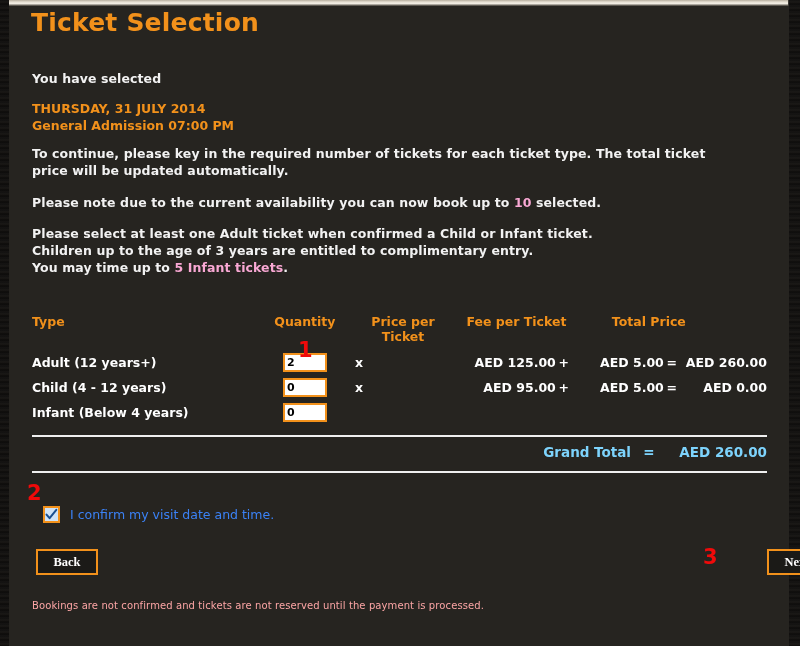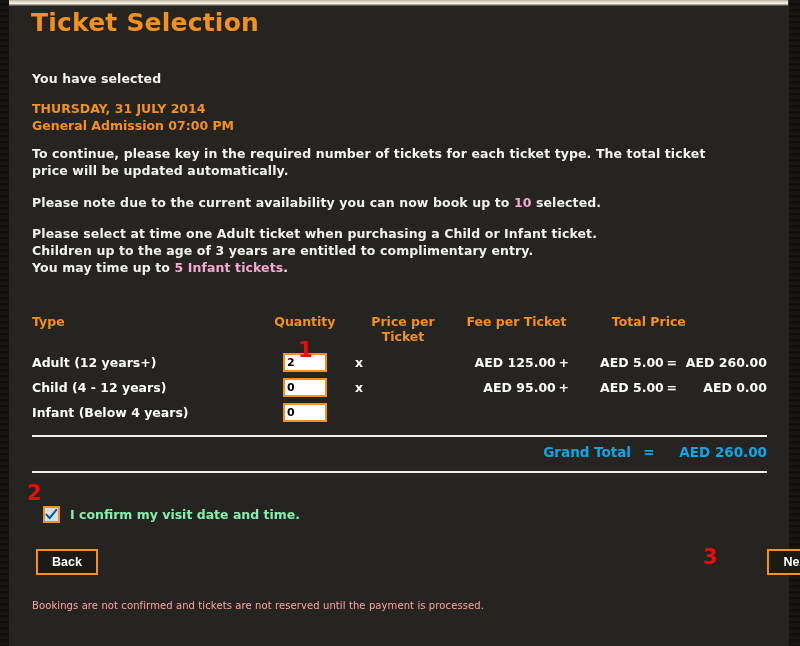--- a/index.html
+++ b/index.html
@@ -127,21 +127,21 @@
     left: 23px; width: 735px; height: 2px;
     background: #efefef;
   }
   #rule-top    { top: 429px; }
   #rule-bottom { top: 465px; }
 
   #grand-total {
     position: absolute;
     left: 23px; top: 438px; width: 735px;
     text-align: right;
-    color: #0ea5e9;
+    color: #7dd3fc;
     font-size: 13.5px;
     font-weight: bold;
     white-space: nowrap;
   }
   #grand-total .gt-eq { display: inline-block; width: 36px; text-align: center; }
   #grand-total .gt-amt { display: inline-block; min-width: 100px; text-align: right; }
 
   
   #confirm-row {
     position: absolute; left: 34px; top: 500px;
@@ -150,30 +150,30 @@
   .cbox {
     width: 17px; height: 17px;
     border: 2px solid #f2911b;
     background: #cfe3f7;
     display: flex; align-items: center; justify-content: center;
     cursor: pointer;
     flex: none;
   }
   .cbox svg { display: block; }
   #confirm-label {
-    font-size: 12.5px; font-weight: bold; color: #86efac; white-space: nowrap;
+    font-size: 12.5px; font-weight: normal; color: #3b82f6; white-space: nowrap;
   }
 
   
   .btn {
     position: absolute;
     background: #1b1a17;
     border: 2px solid #f2911b;
     color: #ffffff;
-    font-family: Liberation Sans, sans-serif;
+    font-family: Liberation Serif, serif;
     font-size: 12.5px;
     font-weight: bold;
     cursor: pointer;
     padding: 0;
     text-align: center;
     line-height: 22px;
   }
   #btn-back { left: 27px; top: 543px; width: 62px; height: 26px; }
   #btn-next { left: 718px; top: 543px; width: 60px; height: 26px; margin-left: 40px; }
 
@@ -212,21 +212,21 @@
   <div id="sel-date">
     <div>THURSDAY, 31 JULY 2014</div>
     <div>General Admission 07:00 PM</div>
   </div>
 
   <div id="intro" class="body-text">To continue, please key in the required number of tickets for each ticket type. The total ticket price will be updated automatically.</div>
 
   <div id="avail" class="body-text"><span>Please note due to the current availability you can now book up to </span><span class="hl">10</span><span> selected.</span></div>
 
   <div id="rules" class="body-text">
-    <div>Please select at time one Adult ticket when purchasing a Child or Infant ticket.</div>
+    <div>Please select at least one Adult ticket when confirmed a Child or Infant ticket.</div>
     <div>Children up to the age of 3 years are entitled to complimentary entry.</div>
     <div><span>You may time up to </span><span class="hl">5 Infant tickets</span><span>.</span></div>
   </div>
 
   <table id="tbl">
     <thead>
       <tr>
         <th class="th-type">Type</th>
         <th class="th-qty">Quantity</th>
         <th class="th-price">

